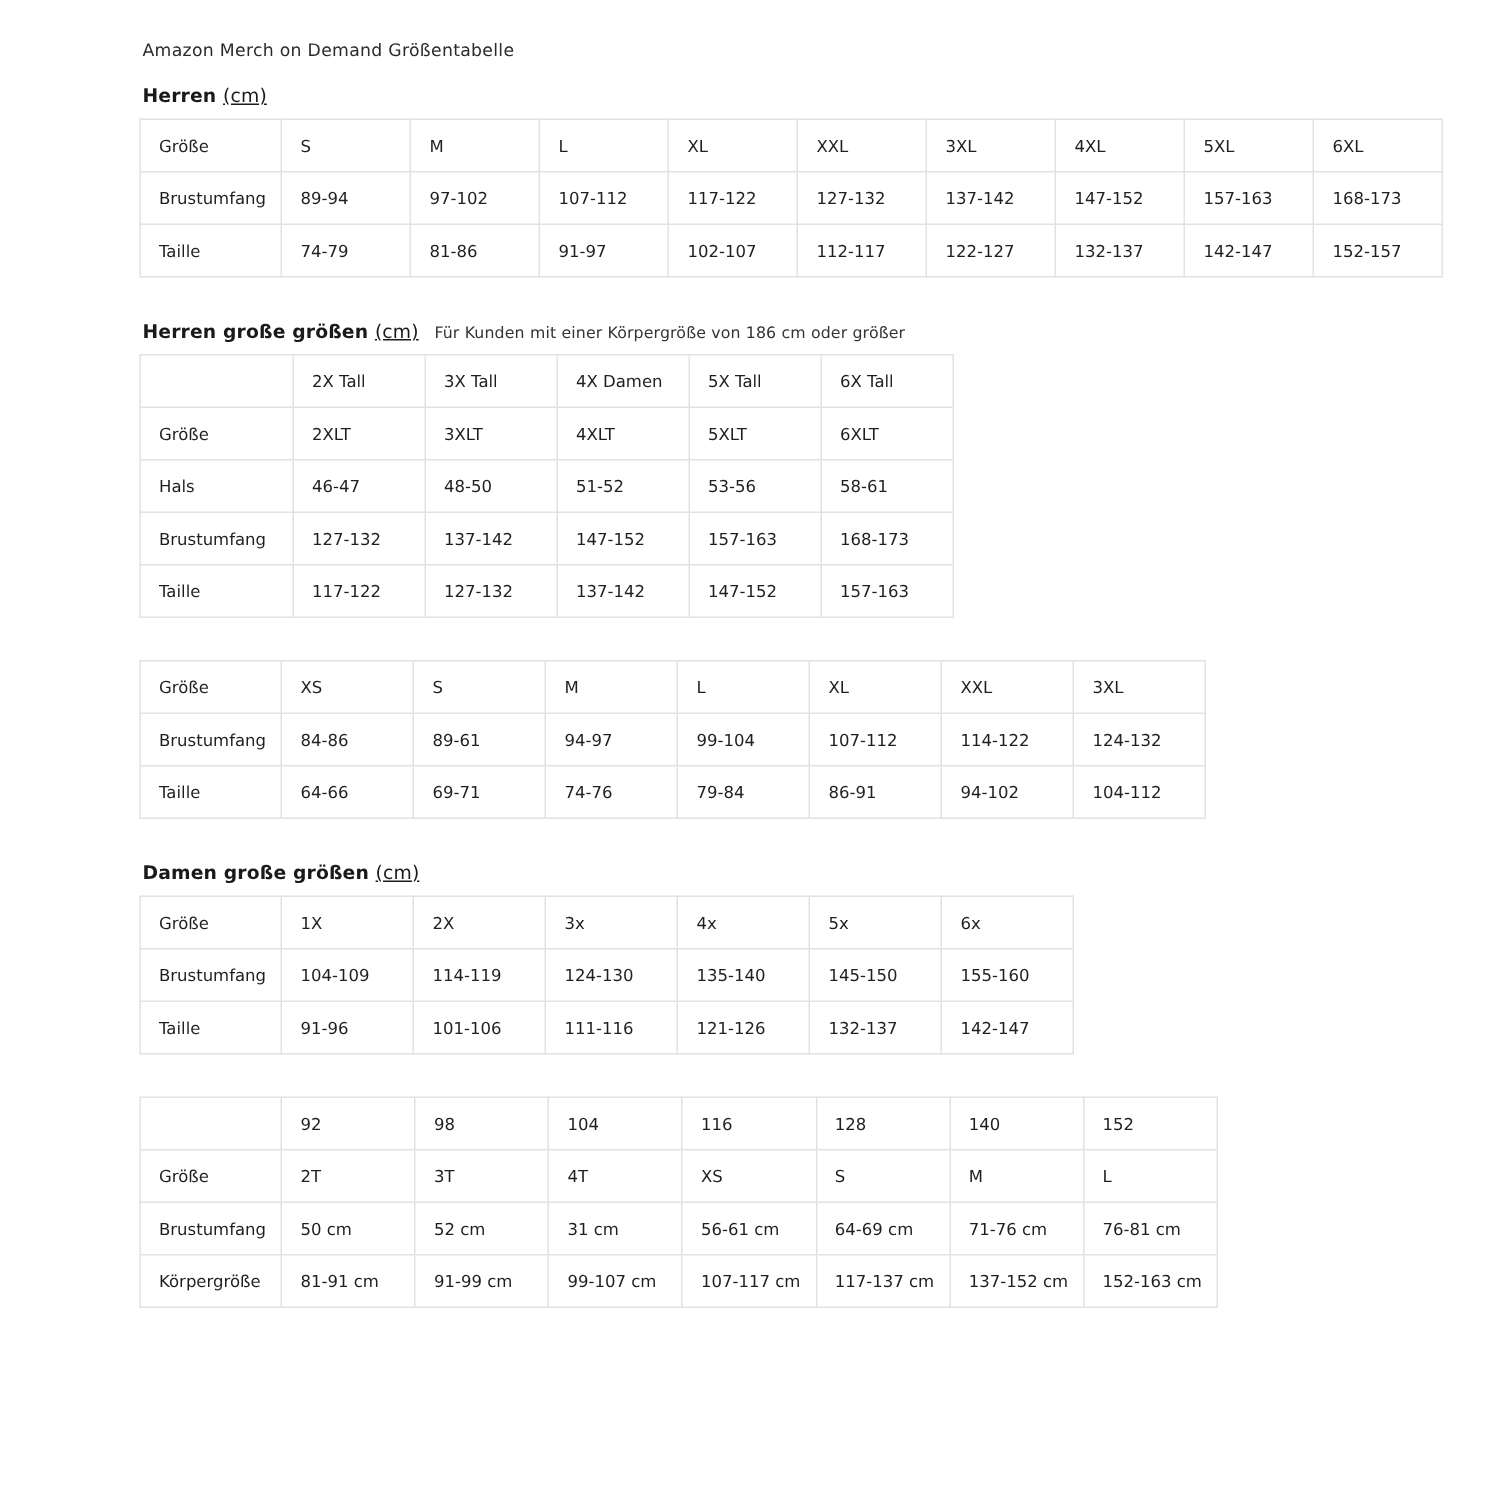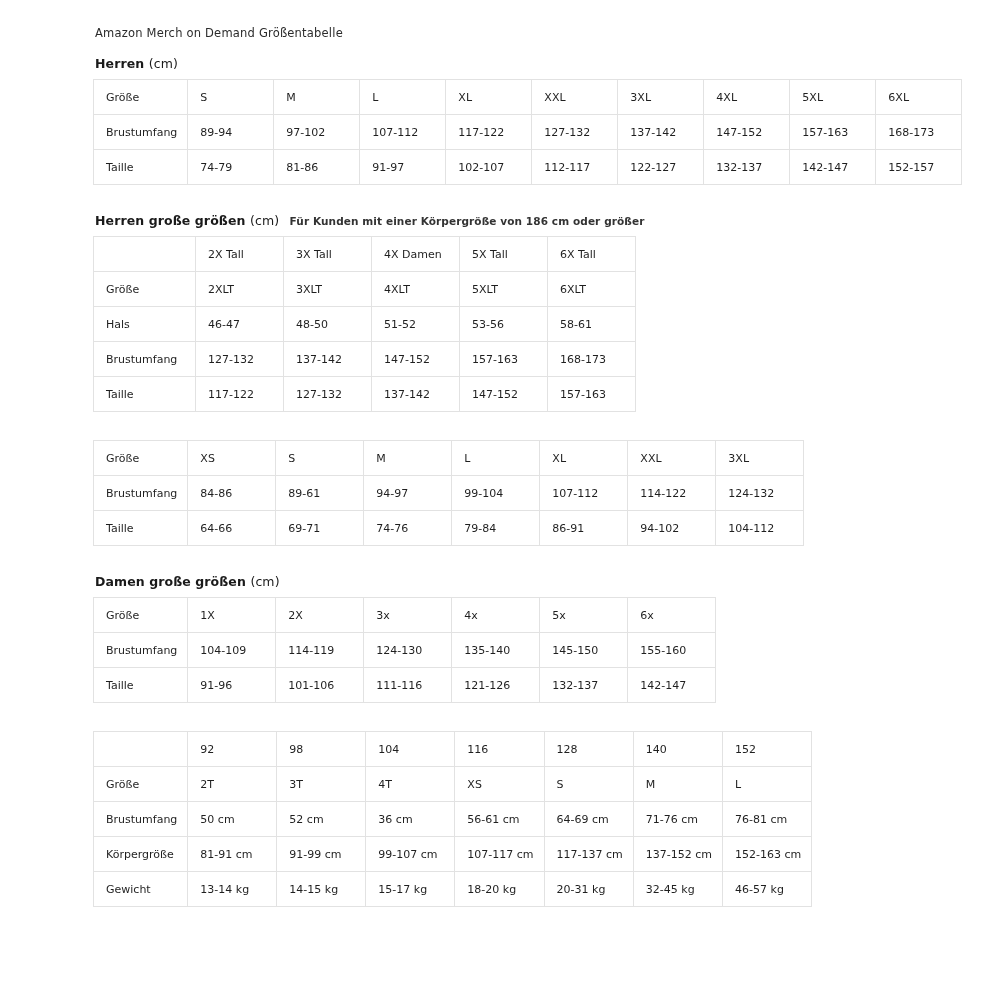--- a/index.html
+++ b/index.html
@@ -32,23 +32,24 @@
   }
   .section-heading {
     font-size: 12.5px;
     font-weight: bold;
     color: #1a1a1a;
     margin: 0 0 8px 2px;
     letter-spacing: 0.1px;
   }
   .section-heading .unit {
     font-weight: normal;
+    text-decoration: underline;
   }
   .section-heading .note {
-    font-weight: bold;
+    font-weight: normal;
     font-size: 10.5px;
     color: #333333;
     margin-left: 6px;
   }
   table.sizes {
     border-collapse: collapse;
     border: 1px solid #d8d8d8;
     table-layout: fixed;
   }
   table.sizes td {
@@ -342,43 +343,33 @@
           <td>4T</td>
           <td>XS</td>
           <td>S</td>
           <td>M</td>
           <td>L</td>
         </tr>
         <tr>
           <td class="rowhead">Brustumfang</td>
           <td>50 cm</td>
           <td>52 cm</td>
-          <td>36 cm</td>
+          <td>31 cm</td>
           <td>56-61 cm</td>
           <td>64-69 cm</td>
           <td>71-76 cm</td>
           <td>76-81 cm</td>
         </tr>
         <tr>
           <td class="rowhead">Körpergröße</td>
           <td>81-91 cm</td>
           <td>91-99 cm</td>
           <td>99-107 cm</td>
           <td>107-117 cm</td>
           <td>117-137 cm</td>
           <td>137-152 cm</td>
           <td>152-163 cm</td>
         </tr>
-        <tr>
-          <td class="rowhead">Gewicht</td>
-          <td>13-14 kg</td>
-          <td>14-15 kg</td>
-          <td>15-17 kg</td>
-          <td>18-20 kg</td>
-          <td>20-31 kg</td>
-          <td>32-45 kg</td>
-          <td>46-57 kg</td>
-        </tr>
       </tbody>
     </table>
   </div>
 
 </div>
 
 </body></html>

